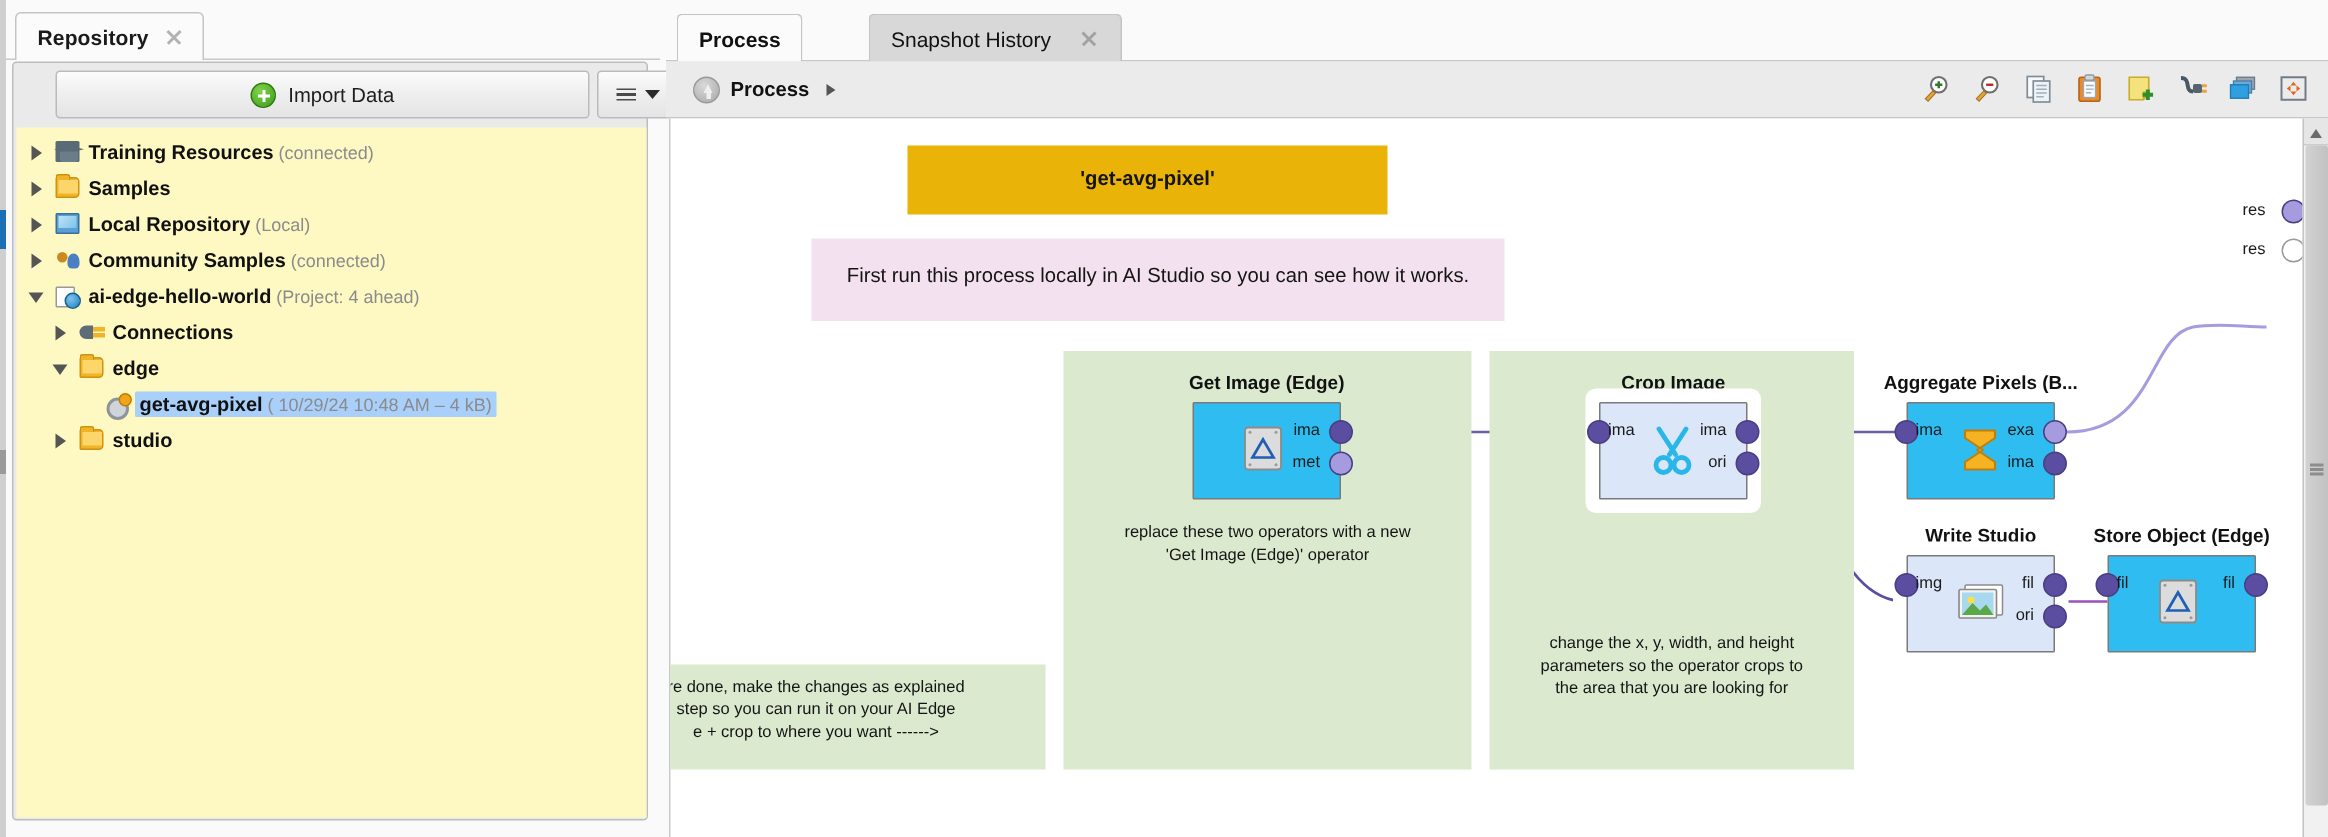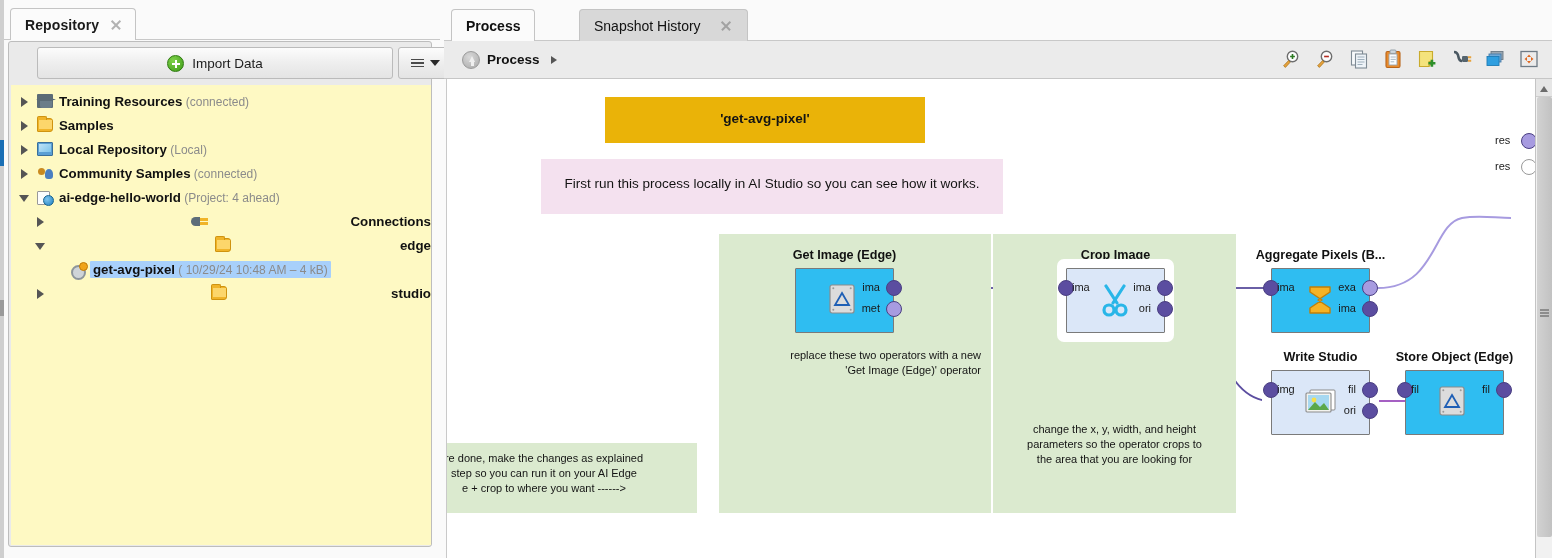--- a/index.html
+++ b/index.html
@@ -106,21 +106,21 @@
     content:""; position:absolute; left:2px; top:5px;
     border-top: 7px solid #555; border-left: 5px solid transparent; border-right: 5px solid transparent;
   }
   .arrow.none::after { content:none; }
   .ticon { width: 18px; height: 16px; flex: none; position: relative; }
   .tlabel { font-size: 13.3px; font-weight: bold; color: #111; }
   .tmeta { font-size: 12px; color: #8b8b8b; font-weight: normal; }
   .tnode.selected .sel-wrap {
     background: #a8d0fb; border-radius: 1px; padding: 1px 3px; margin-left:-3px;
   }
-  .indent1 { padding-left: 22px; justify-content: space-between; }
+  .indent1 { padding-left: 22px; }
   .indent2 { padding-left: 40px; }
 
   
   .ic-grad { background: #5b6b76; border-radius: 1px; }
   .ic-grad::before { content:""; position:absolute; left:-1px; top:3px; width:20px; height:5px;
      background:#5b6b76; clip-path: polygon(0 50%, 50% 0, 100% 50%, 50% 100%); }
   .ic-grad::after { content:""; position:absolute; left:3px; top:7px; width:12px; height:7px; background:#6b7d89; border-radius:0 0 2px 2px; }
   .ic-folder { background: #f0b429; border-radius: 1px 3px 3px 1px; height:13px; top:2px; position:absolute; left:1px; width:16px;
       border: 1px solid #cf9310; }
   .ic-folder::before { content:""; position:absolute; left:-1px; top:-3px; width:8px; height:3px; background:#f0b429; border-radius:2px 2px 0 0; border:1px solid #cf9310; border-bottom:none;}
@@ -451,21 +451,21 @@
             <div style="white-space: pre-line; width: 100%; padding: 0px 10px;">'get-avg-pixel'</div>
           </div>
           <div class="note note-pink" style="left: 94px; top: 80px; width: 462px; height: 55px; padding-top: 16px; background: rgb(244, 225, 239);">
             <div style="white-space: pre-line; width: 100%; padding: 0px 10px;">First run this process locally in AI Studio so you can see how it works.</div>
           </div>
           <div class="note note-green" style="left: -56px; top: 364px; width: 306px; height: 70px; padding-top: 8px; background: rgb(219, 234, 207);">
             <div style="white-space: pre-line; width: 100%; padding: 0px 10px;">re done, make the changes as explained
  step so you can run it on your AI Edge
 e + crop to where you want ------&gt;</div>
           </div>
-          <div class="note note-green" style="left: 272px; top: 155px; width: 272px; height: 279px; padding-top: 114px; background: rgb(219, 234, 207); text-align: right;">
+          <div class="note note-green" style="left: 262px; top: 155px; width: 272px; height: 279px; padding-top: 114px; background: rgb(219, 234, 207);">
             <div style="white-space: pre-line; width: 100%; padding: 0px 10px;">replace these two operators with a new
 'Get Image (Edge)' operator</div>
           </div>
           <div class="note note-green" style="left: 546px; top: 155px; width: 243px; height: 279px; padding-top: 188px; background: rgb(219, 234, 207);">
             <div style="white-space: pre-line; width: 100%; padding: 0px 10px;">change the x, y, width, and height
 parameters so the operator crops to
 the area that you are looking for</div>
           </div>
           <div class="op" style="left: 348px; top: 169px; width: 99px; height: 85px;">
             <div class="op-title">Get Image (Edge)</div>

